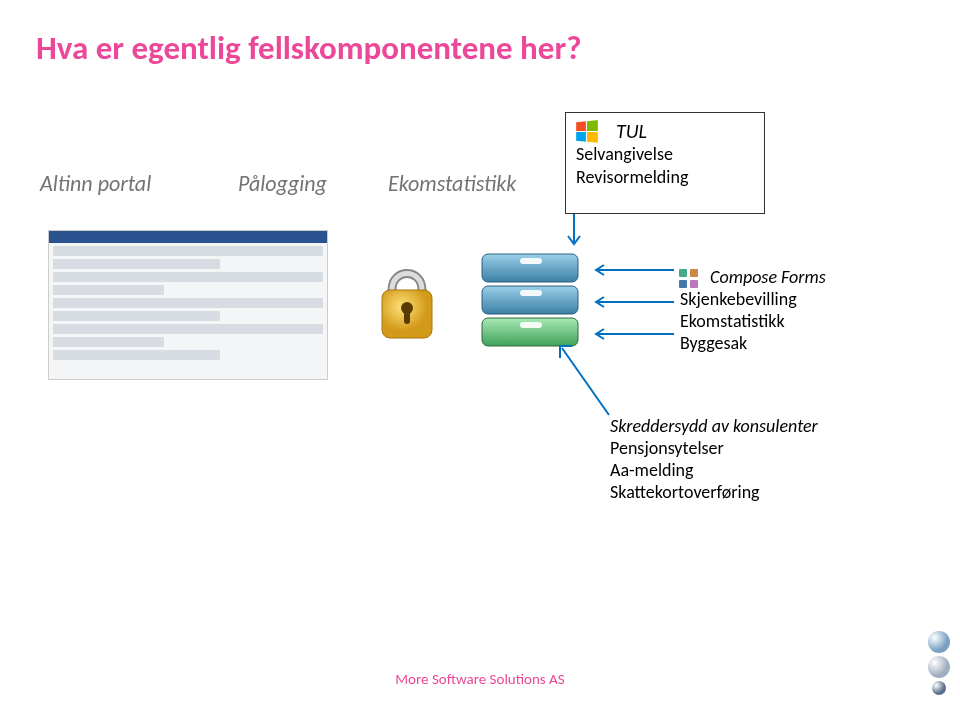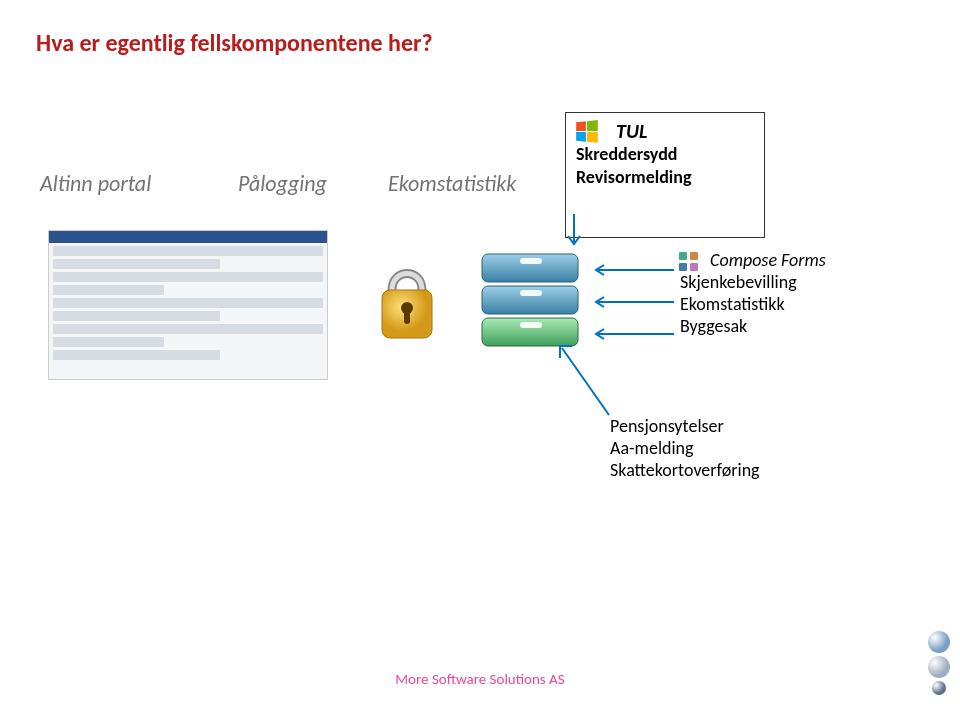--- a/index.html
+++ b/index.html
@@ -8,43 +8,42 @@
       height: 708px;
       background: #fff;
       font-family: Calibri, Arial, sans-serif;
       position: relative;
       overflow: hidden;
     }
     .title {
       position: absolute;
       top: 28px;
       left: 36px;
-      font-size: 24px;
+      font-size: 33px;
       font-weight: bold;
-      color: #b91c1c;
+      color: #ec4899;
     }
     .label {
       position: absolute;
       font-style: italic;
       font-size: 22px;
       color: #737373;
     }
     .label-altinn { top: 170px; left: 40px; }
     .label-palog { top: 170px; left: 238px; }
     .label-skjema { top: 170px; left: 388px; }
 
     .tul-box {
       position: absolute;
       top: 112px;
       left: 565px;
       width: 200px;
-      height: 126px;
+      height: 102px;
       border: 1px solid #333;
       padding: 6px 10px;
-      font-weight: bold;
     }
     .tul-title { font-style: italic; font-size: 20px; margin-left: 40px; }
     .tul-item { font-size: 18px; line-height: 1.25; }
     .win-logo { position: absolute; top: 6px; left: 8px; width: 26px; height: 26px; }
 
     .screenshot-thumb {
       position: absolute;
       top: 230px; left: 48px;
       width: 280px; height: 150px;
       background: #f4f5f6;
@@ -62,21 +61,21 @@
     }
 
     .db {
       position: absolute;
       top: 238px; left: 470px;
       width: 120px; height: 120px;
     }
 
     .group2 {
       position: absolute;
-      top: 249px; left: 680px;
+      top: 266px; left: 680px;
       font-size: 18px;
     }
     .group2 .compose { font-style: italic; margin-left: 30px; }
     .compose-icon { position:absolute; left:-2px; top:2px; width:22px; height:22px; }
 
     .group3 {
       position: absolute;
       top: 415px; left: 610px;
       font-size: 18px;
     }
@@ -114,21 +113,21 @@
 <div class="label label-skjema">Ekomstatistikk</div>
 
 <div class="tul-box">
   <svg class="win-logo" viewBox="0 0 24 24">
     <path fill="#f25022" d="M2 3 L11 2 L11 11 L2 11 Z"></path>
     <path fill="#7fba00" d="M12 2 L22 1 L22 11 L12 11 Z"></path>
     <path fill="#00a4ef" d="M2 12 L11 12 L11 21 L2 20 Z"></path>
     <path fill="#ffb900" d="M12 12 L22 12 L22 22 L12 21 Z"></path>
   </svg>
   <div class="tul-title">TUL</div>
-  <div class="tul-item">Skreddersydd</div>
+  <div class="tul-item">Selvangivelse</div>
   <div class="tul-item">Revisormelding</div>
 </div>
 
 <div class="screenshot-thumb">
   <div class="hdr"></div>
   <div class="bar"></div>
     <div class="bar short"></div>
     <div class="bar"></div>
   <div class="bar tiny"></div>
     <div class="bar"></div>
@@ -178,20 +177,21 @@
     <rect x="1" y="12" width="8" height="8" fill="#47a" rx="1"></rect>
     <rect x="12" y="12" width="8" height="8" fill="#b7b" rx="1"></rect>
   </svg>
   <div class="compose">Compose Forms</div>
   <div>Skjenkebevilling</div>
   <div>Ekomstatistikk</div>
   <div>Byggesak</div>
 </div>
 
 <div class="group3">
+  <div class="skr">Skreddersydd av konsulenter</div>
   <div>Pensjonsytelser</div>
   <div>Aa-melding</div>
   <div>Skattekortoverføring</div>
 </div>
 
 <svg class="arrow" style="left:565px; top:214px; width:18px; height:36px;" viewBox="0 0 18 36">
   <line x1="9" y1="0" x2="9" y2="28"></line>
     <polyline points="3,22 9,30 15,22"></polyline>
 </svg>
 

